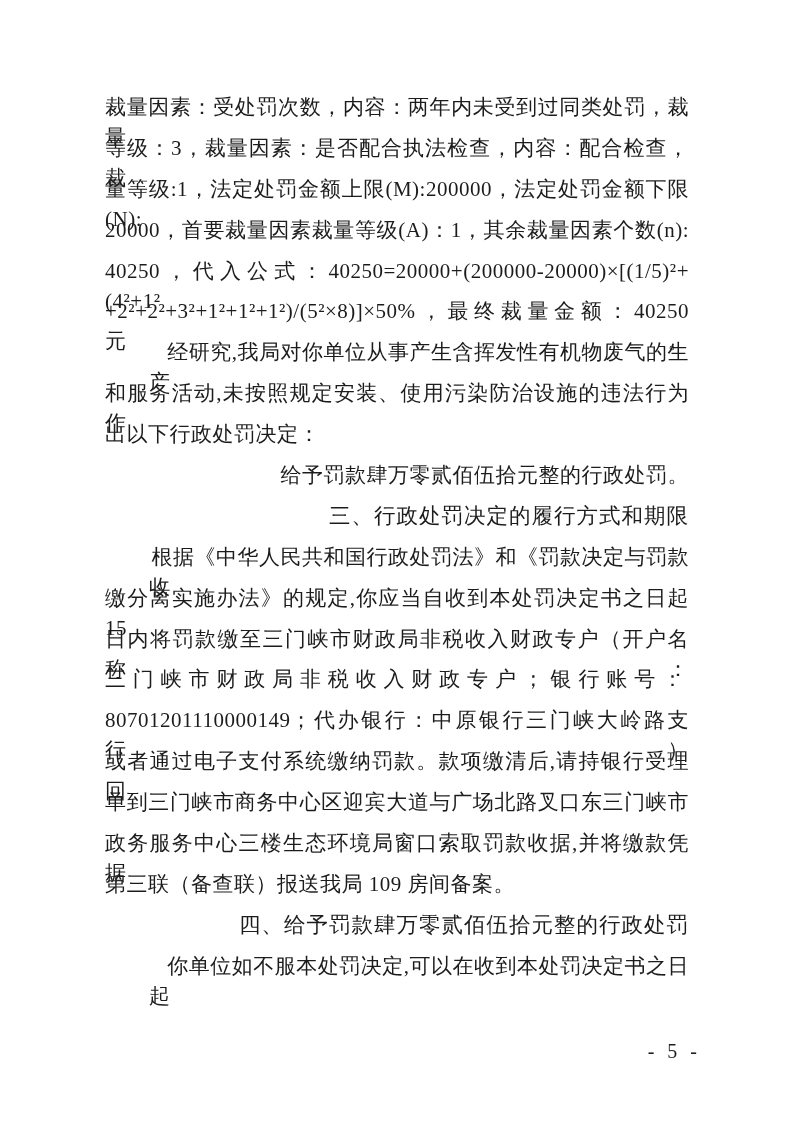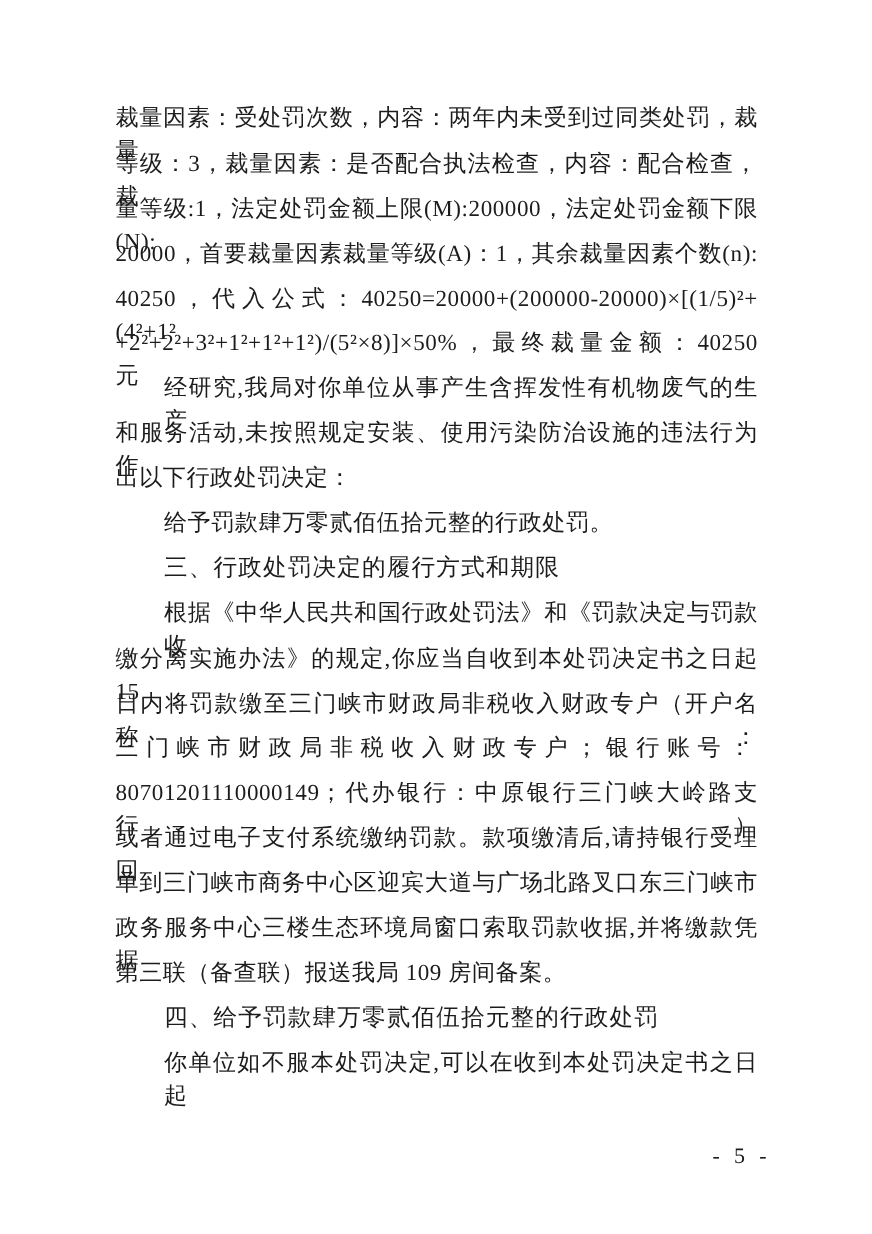--- a/index.html
+++ b/index.html
@@ -31,20 +31,21 @@
   }
   
   .line.j {
     white-space: normal;
     text-align: justify;
     text-align-last: justify;
   }
   
   .line.indent {
     padding-left: 44px;
+    text-align: right;
   }
   .line.indent.j {
     padding-left: 44px;
     width: 540px;
   }
   
   .line.heading {
     font-family: "Liberation Sans", "DejaVu Sans", sans-serif;
     font-weight: 400;
     font-size: 21.5px;

